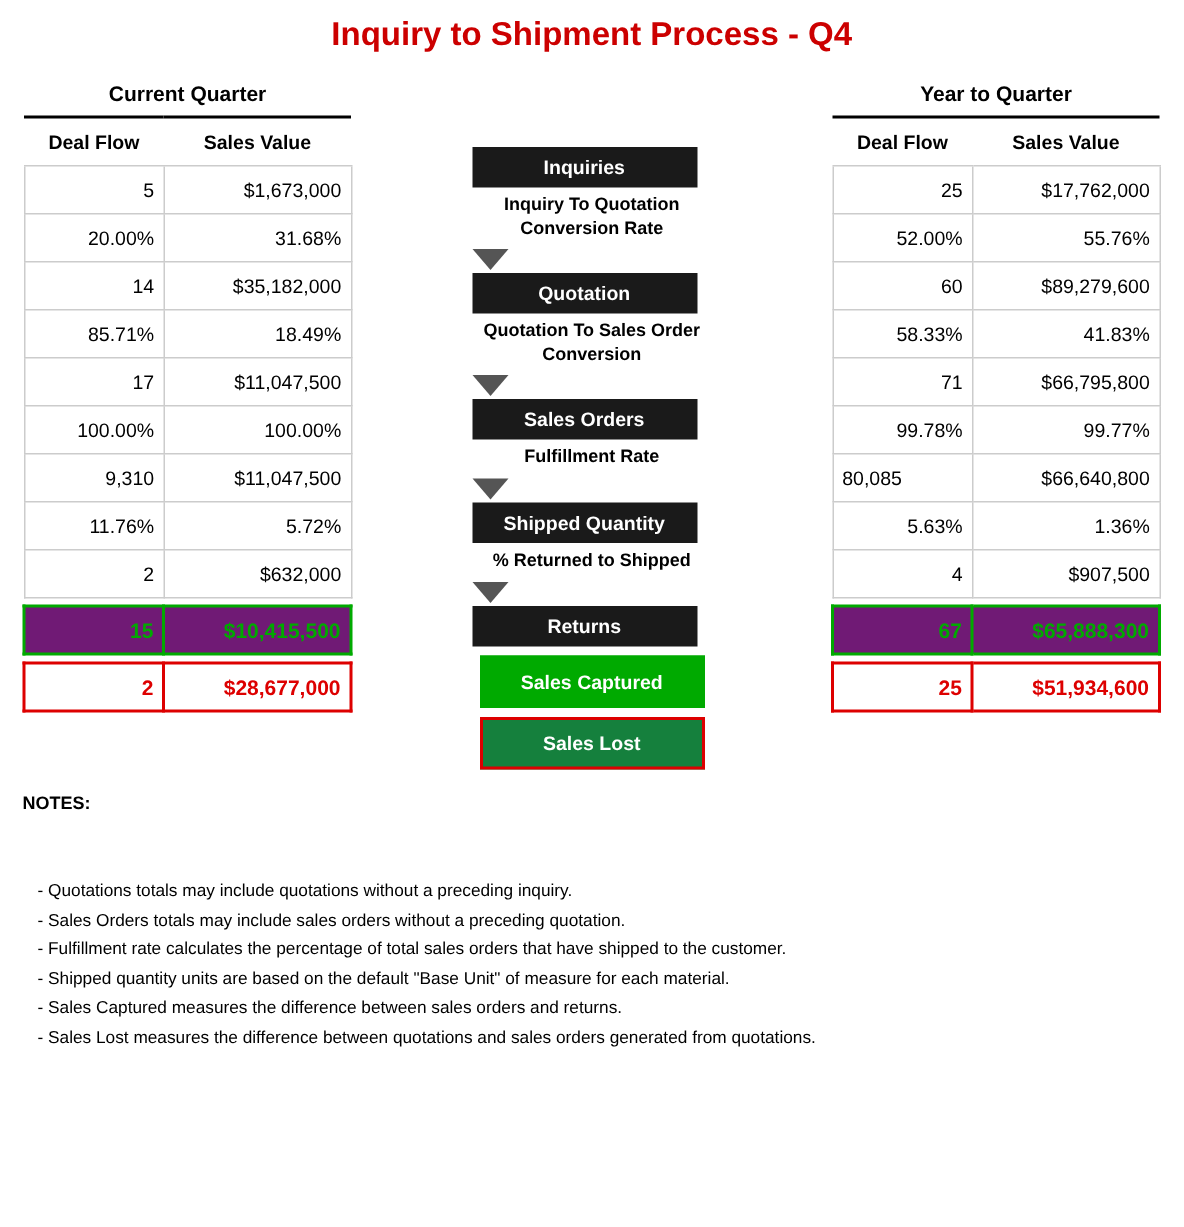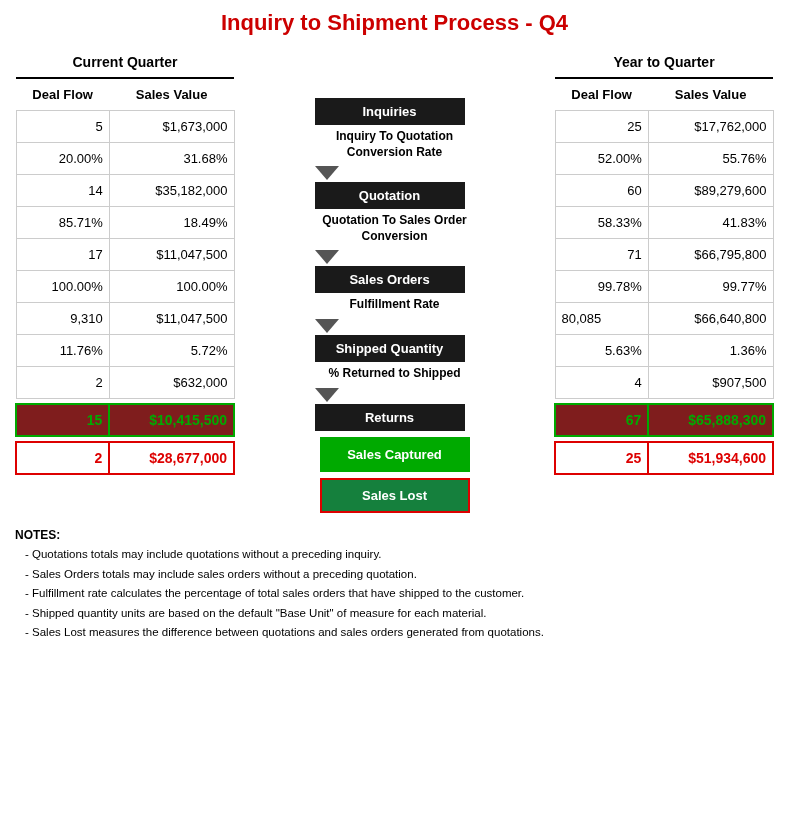--- a/index.html
+++ b/index.html
@@ -47,21 +47,21 @@
       border: 1px solid #ccc;
       padding: 5px 6px;
       text-align: right;
       white-space: nowrap;
     }
     .side-table tr.summary-green td {
       border: 2px solid #00aa00;
       color: #00aa00;
       font-weight: bold;
       font-size: 14px;
-      background: #7f1d1d;
+      background: #701a75;
     }
     .side-table tr.summary-red td {
       border: 2px solid #dd0000;
       color: #dd0000;
       font-weight: bold;
       font-size: 14px;
       background: #fff;
     }
     .center-col {
       width: 180px;
@@ -123,20 +123,21 @@
       font-size: 11.5px;
       line-height: 1.7;
     }
     .notes-section .notes-title {
       font-weight: bold;
       font-size: 12px;
     }
     .notes-section ul {
       list-style: none;
       padding-left: 10px;
+      margin-top: 40px;
     }
     .notes-section ul li::before {
       content: "- ";
     }
     .section-header {
       font-size: 15px;
       font-weight: bold;
       text-align: center;
       padding: 3px 0 5px 0;
     }
@@ -312,15 +313,16 @@
   </table>
 </div>
 
 <div class="notes-section">
   <div class="notes-title">NOTES:</div>
   <ul id="notes-list">
       <li>Quotations totals may include quotations without a preceding inquiry.</li>
       <li>Sales Orders totals may include sales orders without a preceding quotation.</li>
       <li>Fulfillment rate calculates the percentage of total sales orders that have shipped to the customer.</li>
       <li>Shipped quantity units are based on the default "Base Unit" of measure for each material.</li>
+      <li>Sales Captured measures the difference between sales orders and returns.</li>
       <li>Sales Lost measures the difference between quotations and sales orders generated from quotations.</li>
     </ul>
 </div>
 
 </body></html>

